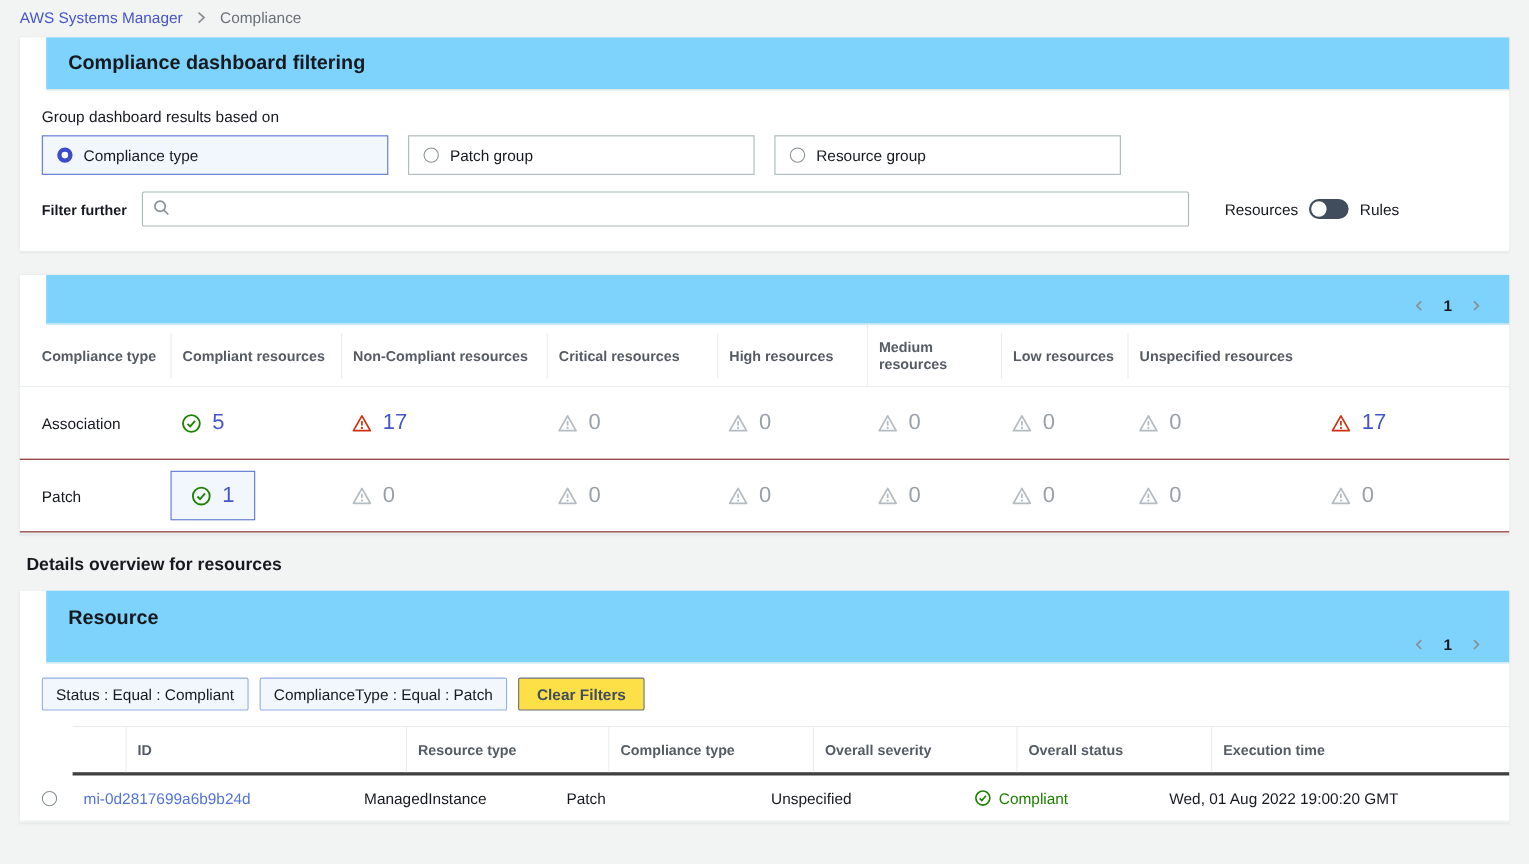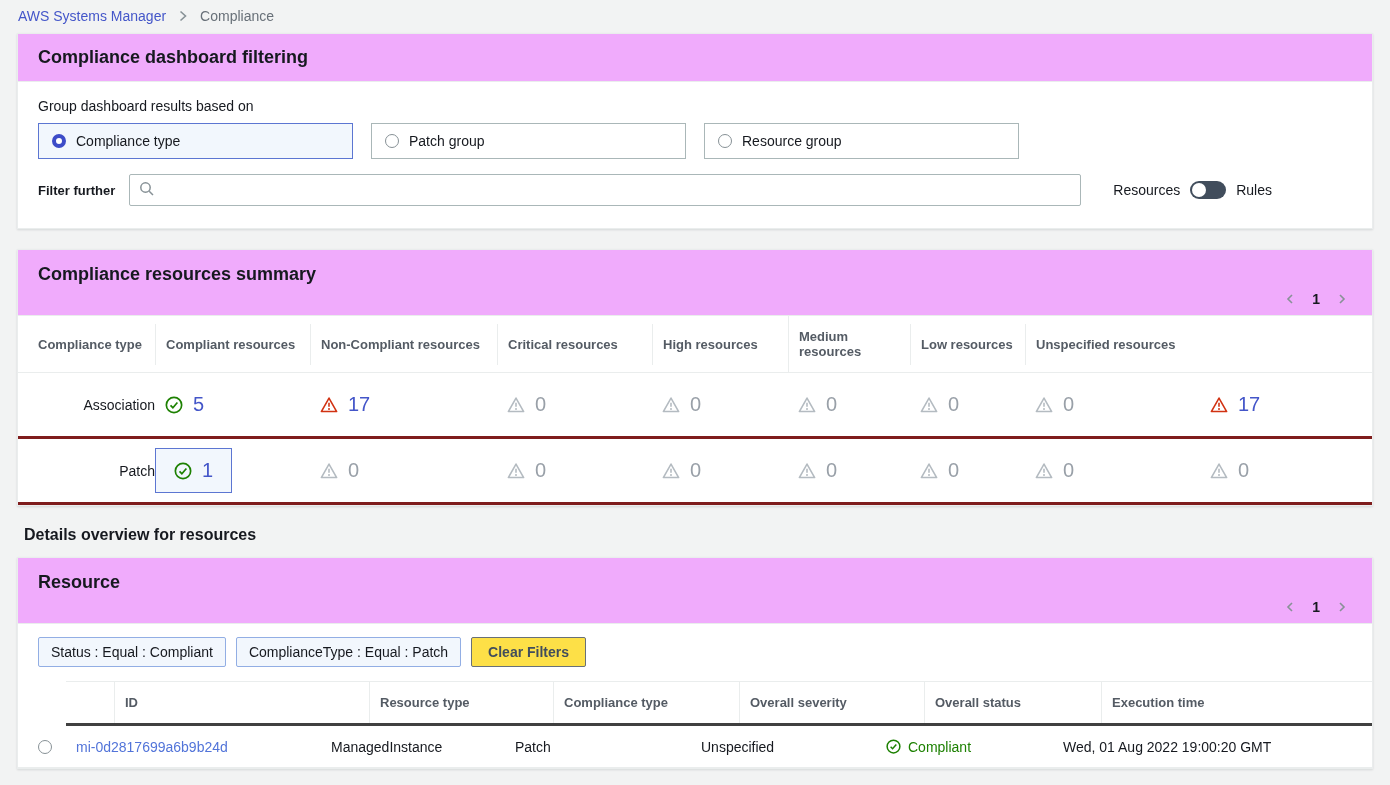--- a/index.html
+++ b/index.html
@@ -20,23 +20,24 @@
   .breadcrumb .current { color:#687078; }
 
   
   .panel {
     background:#fff;
     margin:0 17px 20px 17px;
     border:1px solid #eaeded;
     box-shadow:0 1px 2px rgba(0,28,36,.12);
   }
   .panel-header {
-    background:#f0abfc;
+    background:#7dd3fc;
     border-bottom:1px solid #eaeded;
     padding:13px 20px;
+    margin-left:24px;
   }
   .panel-title { font-size:18px; font-weight:bold; color:#16191f; }
   .panel-header.with-pager { padding:14px 20px 4px 20px; }
 
   .pager { display:flex; justify-content:flex-end; align-items:center; gap:14px; padding:6px 2px 4px 0; }
   .pager .pg-btn { background:none; border:none; cursor:pointer; display:flex; align-items:center; padding:2px; }
   .pager .pg-num { font-weight:bold; font-size:14px; color:#16191f; background:none; border:none; cursor:pointer; }
 
   
   .filter-body { padding:16px 20px 22px 20px; }
@@ -67,21 +68,21 @@
     position:relative; cursor:pointer; flex:0 0 auto;
   }
   .toggle .knob { position:absolute; left:2px; top:2px; width:14px; height:14px; border-radius:50%; background:#fff; }
 
   
   .sum-grid { display:grid; grid-template-columns:137px 155px 187px 155px 136px 122px 115px 175px 1fr; align-items:center; }
   .thead { border-bottom:1px solid #eaeded; }
   .th { font-size:13px; font-weight:bold; color:#545b64; padding:13px 10px; }
   .th + .th { border-left:1px solid #eaeded; }
   .th:first-child { padding-left:20px; }
-  .sum-row { border-bottom:3px solid #7f1d1d; min-height:66px;text-align:right; }
+  .sum-row { border-bottom:1px solid #7f1d1d; min-height:66px; }
   .row-label { padding-left:20px; font-size:14px; color:#16191f; }
   .val { display:flex; align-items:center; gap:10px; font-size:20px; padding:0 10px; }
   .val .num { color:#99a0a8; }
   .val.link .num { color:#4456c9; cursor:pointer; }
   .i-green { color:#1d8102; }
   .i-red { color:#d13212; }
   .i-gray { color:#b4bbc1; }
   .sel-box {
     display:inline-flex; align-items:center; gap:10px;
     border:1px solid #5c76d2; background:#f2f7fd;
@@ -164,21 +165,20 @@
             <span class="knob"></span>
           </div>
           <span>Rules</span>
         </div>
       </div>
     </div>
   </div>
 
   <div class="panel">
     <div class="panel-header with-pager">
-      <div class="panel-title">Compliance resources summary</div>
       <div class="pager">
         <button class="pg-btn">
           <svg width="12" height="12" viewBox="0 0 12 12">
               <path d="M8 2 L4 6 L8 10" fill="none" stroke="#879196" stroke-width="1.6"></path>
             </svg>
         </button>
         <button class="pg-num">1</button>
         <button class="pg-btn">
           <svg width="12" height="12" viewBox="0 0 12 12">
               <path d="M4 2 L8 6 L4 10" fill="none" stroke="#879196" stroke-width="1.6"></path>

